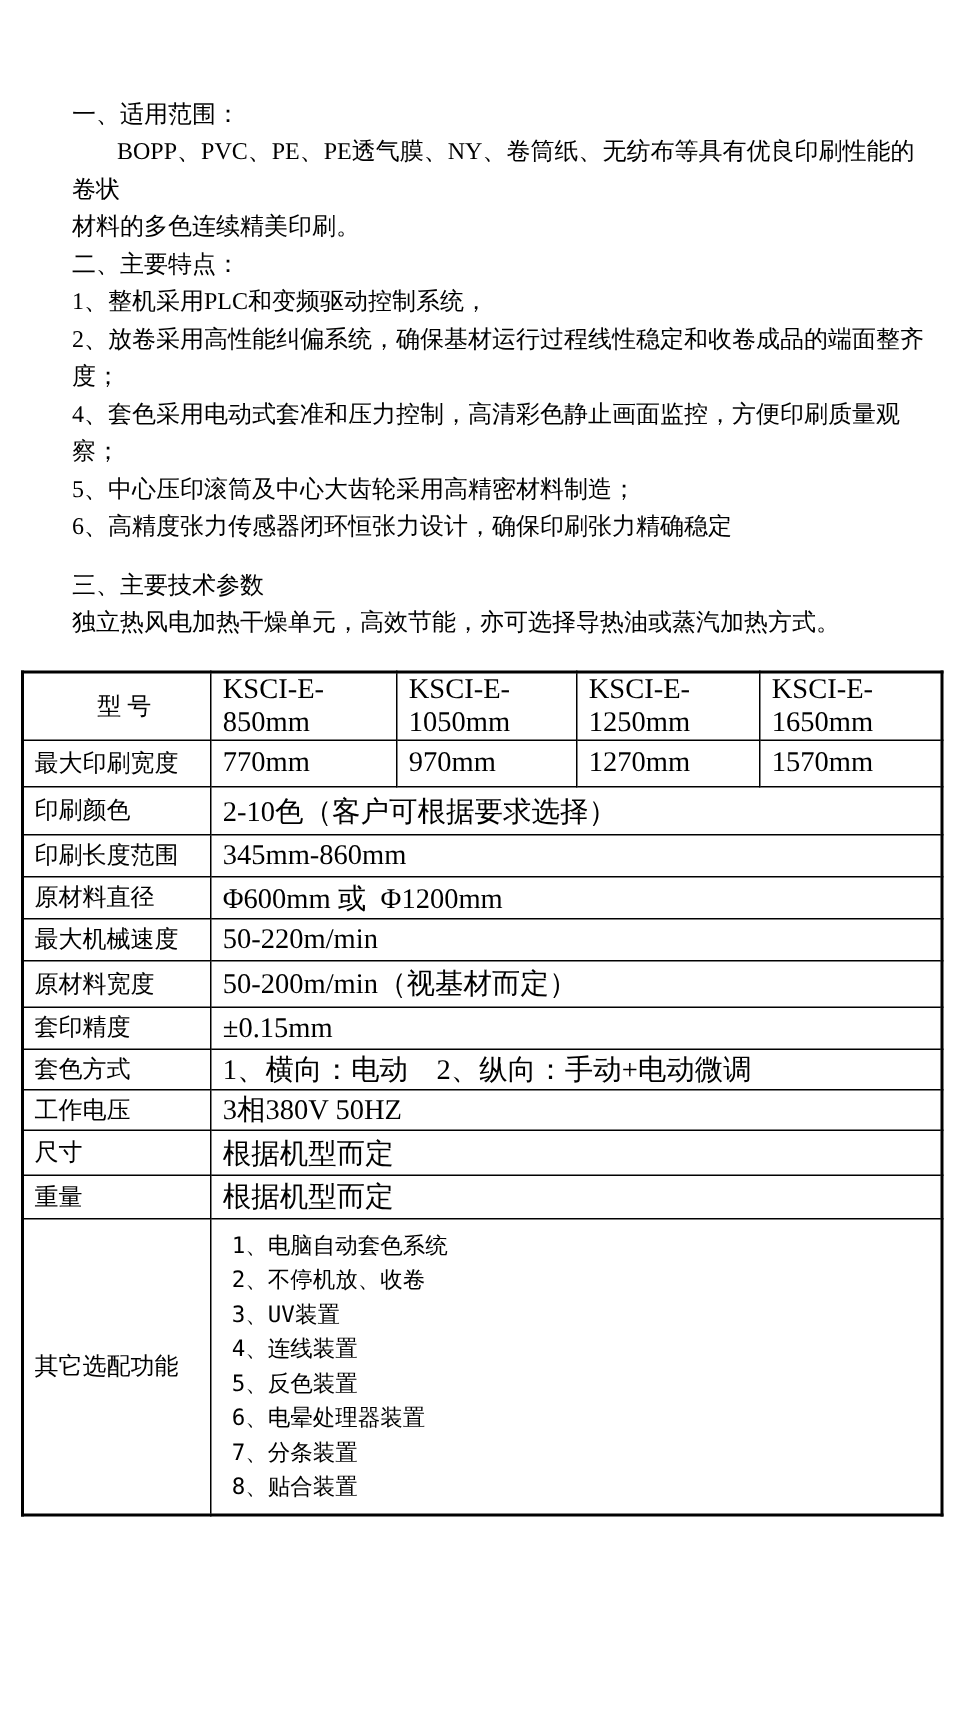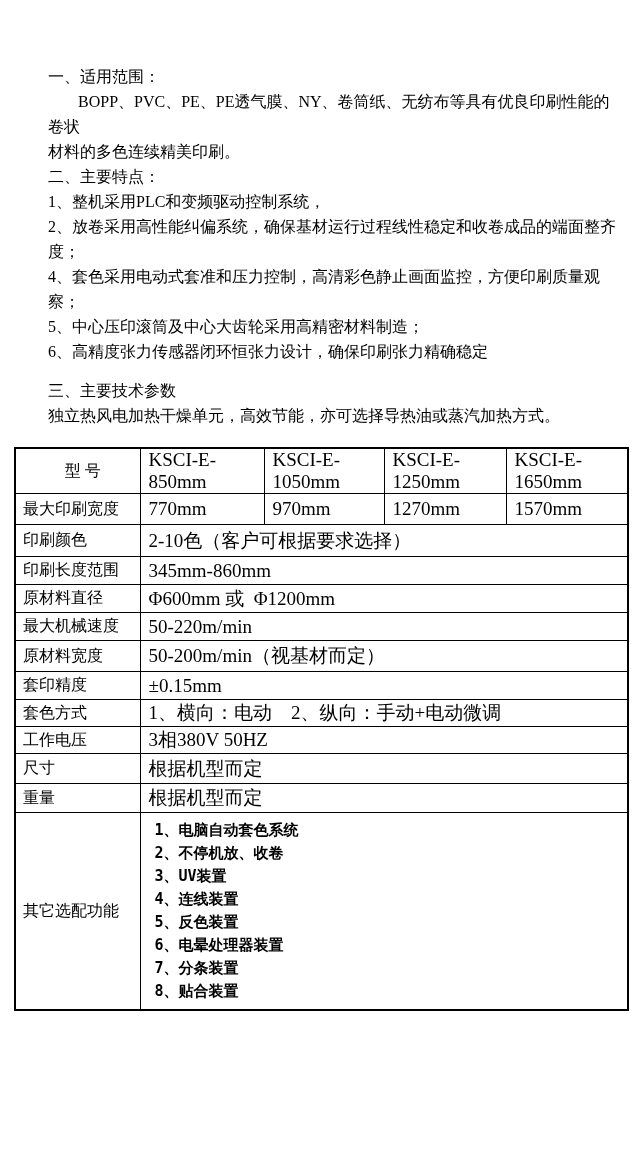--- a/index.html
+++ b/index.html
@@ -45,21 +45,21 @@
     font-family: Liberation Serif, serif;
     white-space: pre-wrap;
   }
   tr.h38 { height: 38px; }
   tr.h32 { height: 32px; }
   tr.h31 { height: 31px; }
   tr.h30 { height: 30px; }
   tr.h29 { height: 29px; }
   tr.h28 { height: 28px; }
   tr.h27 { height: 27px; }
-  td.opts { padding: 6px 16px 6px 14px; vertical-align: middle; font-weight: bold; }
+  td.opts { padding: 6px 16px 6px 14px; vertical-align: middle; }
   .opt-line {
     font-size: 15px;
     line-height: 23px;
     font-family: "DejaVu Sans Mono", "Liberation Mono", monospace;
     white-space: pre-wrap;
   }
 </style>
 </head>
 <body>
 

